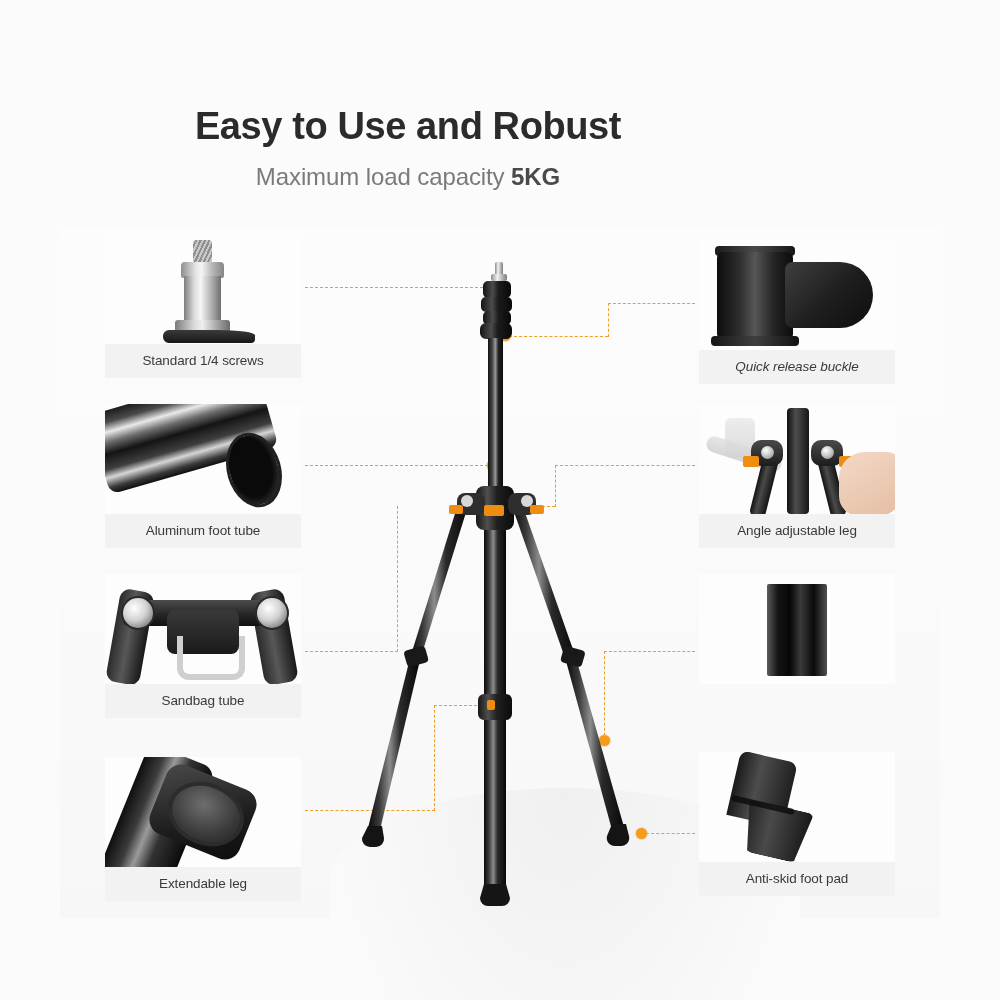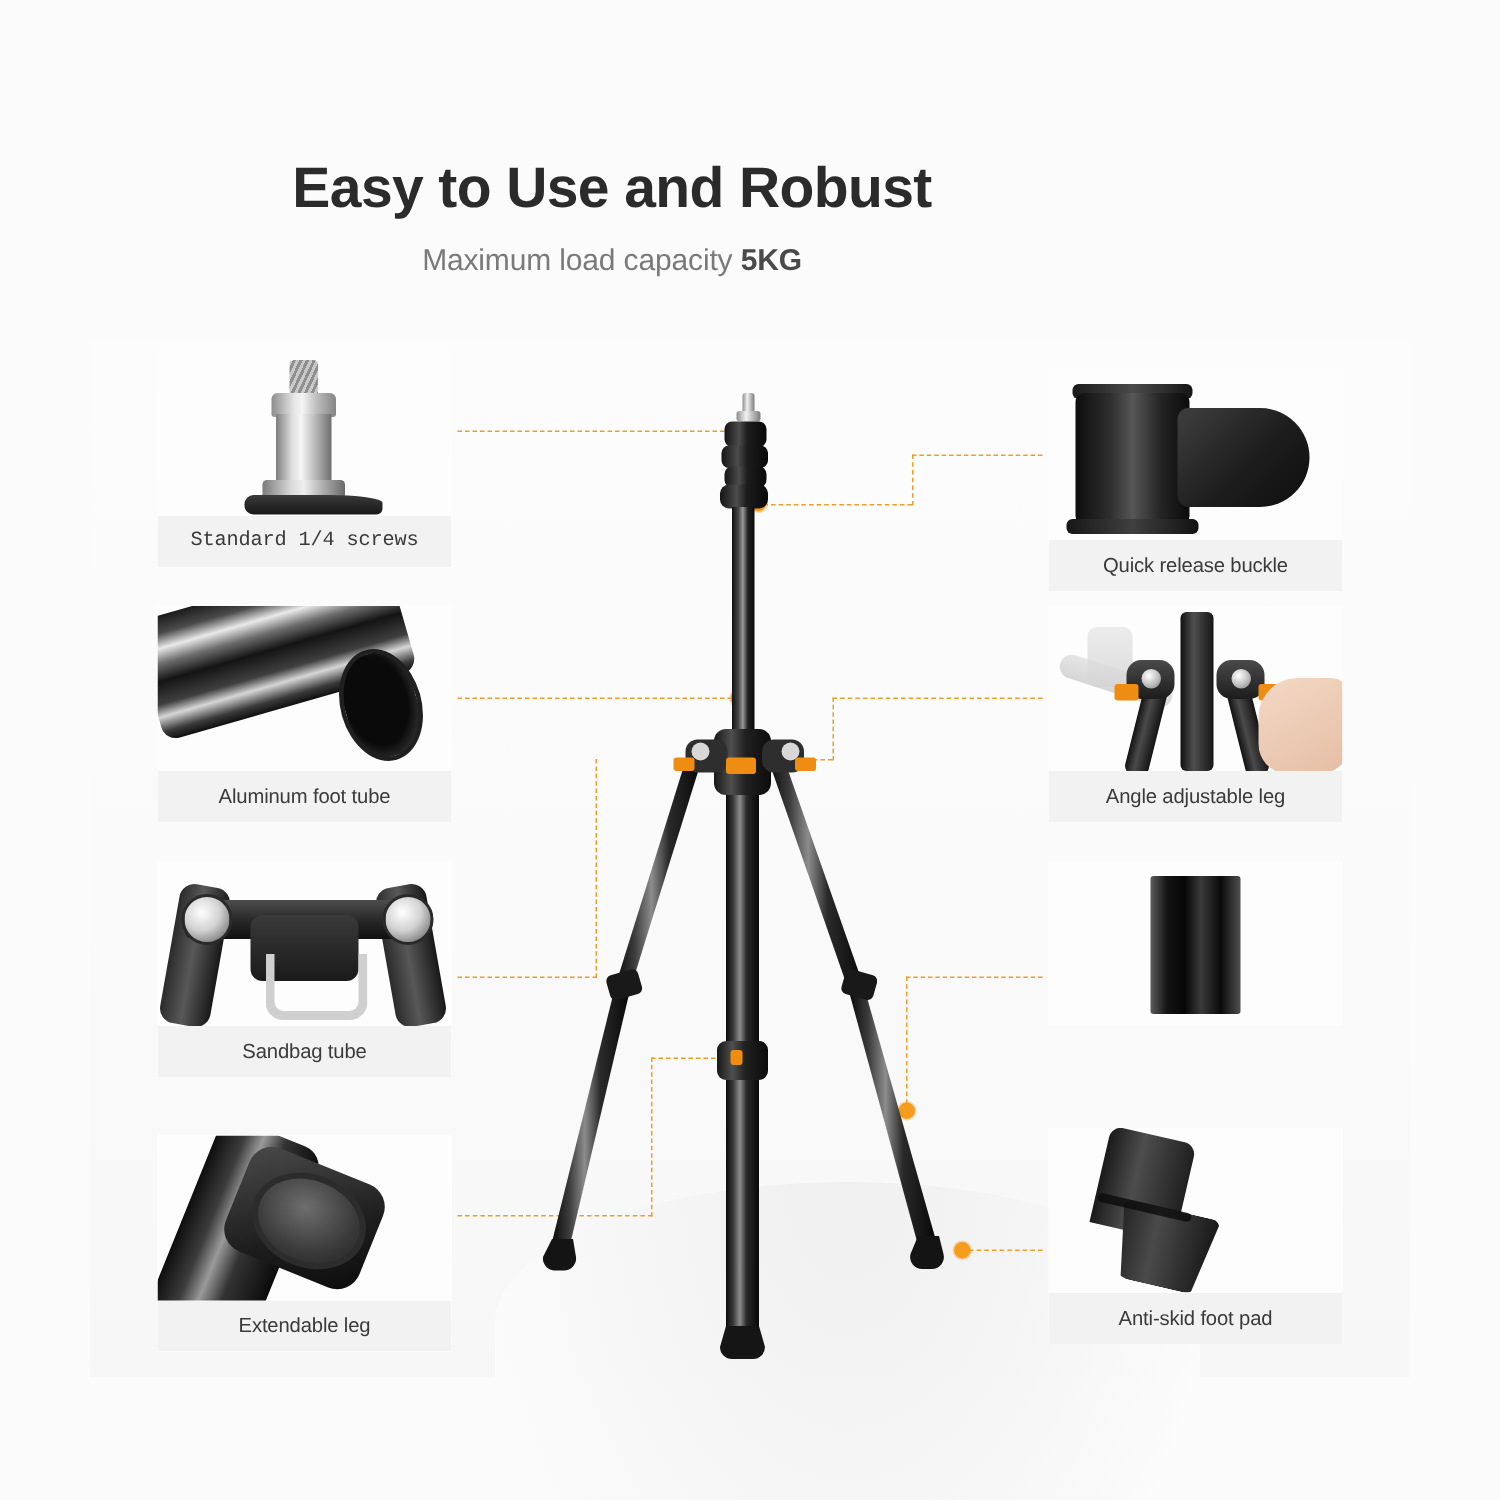--- a/index.html
+++ b/index.html
@@ -33,21 +33,21 @@
     padding-top: 105px;
     font-size: 38px;
     font-weight: bold;
     letter-spacing: -0.4px;
     color: #2b2b2b;
     line-height: 1.15;
   }
   .subtitle {
     margin: 0;
     padding-top: 14px;
-    font-size: 20px;
+    font-size: 24px;
     color: #7a7a7a;
     font-weight: normal;
     letter-spacing: -0.1px;
   }
   .subtitle .strong {
     color: #4a4a4a;
     font-weight: bold;
   }
 
   
@@ -447,21 +447,21 @@
     <rect x="508" y="493" width="28" height="22" rx="8" fill="#2e2e2e"></rect>
     <circle cx="467" cy="501" r="6" fill="#d8d8d8"></circle>
     <circle cx="527" cy="501" r="6" fill="#d8d8d8"></circle>
 
     <rect x="449" y="505" width="14" height="9" rx="2" fill="#ef8c12"></rect>
     <rect x="530" y="505" width="14" height="9" rx="2" fill="#ef8c12"></rect>
     <rect x="484" y="505" width="20" height="11" rx="2" fill="#ef8c12"></rect>
     <rect x="487" y="700" width="8" height="10" rx="2" fill="#ef8c12"></rect>
   </svg>
 
-  <div class="card" style="left:105px; top:234px;font-family:Liberation Mono, monospace;">
+  <div class="card" style="left:105px; top:234px;">
     <div class="thumb">
       <div class="art screw-shaft"></div>
       <div class="art screw-top"></div>
       <div class="art screw-body"></div>
       <div class="art screw-base"></div>
       <div class="art screw-plate"></div>
     </div>
     <div class="caption">
       <span>Standard 1/4 screws</span>
     </div>
@@ -496,21 +496,21 @@
     <div class="thumb">
       <div class="art ext-tube"></div>
       <div class="art ext-collar"></div>
       <div class="art ext-oval"></div>
     </div>
     <div class="caption">
       <span>Extendable leg</span>
     </div>
   </div>
 
-  <div class="card" style="left:699px; top:250px;">
+  <div class="card" style="left:699px; top:240px;font-style:italic;">
     <div class="thumb">
       <div class="art qr-cap-top"></div>
       <div class="art qr-barrel"></div>
       <div class="art qr-lever"></div>
       <div class="art qr-cap-bot"></div>
     </div>
     <div class="caption">
       <span>Quick release buckle</span>
     </div>
   </div>

